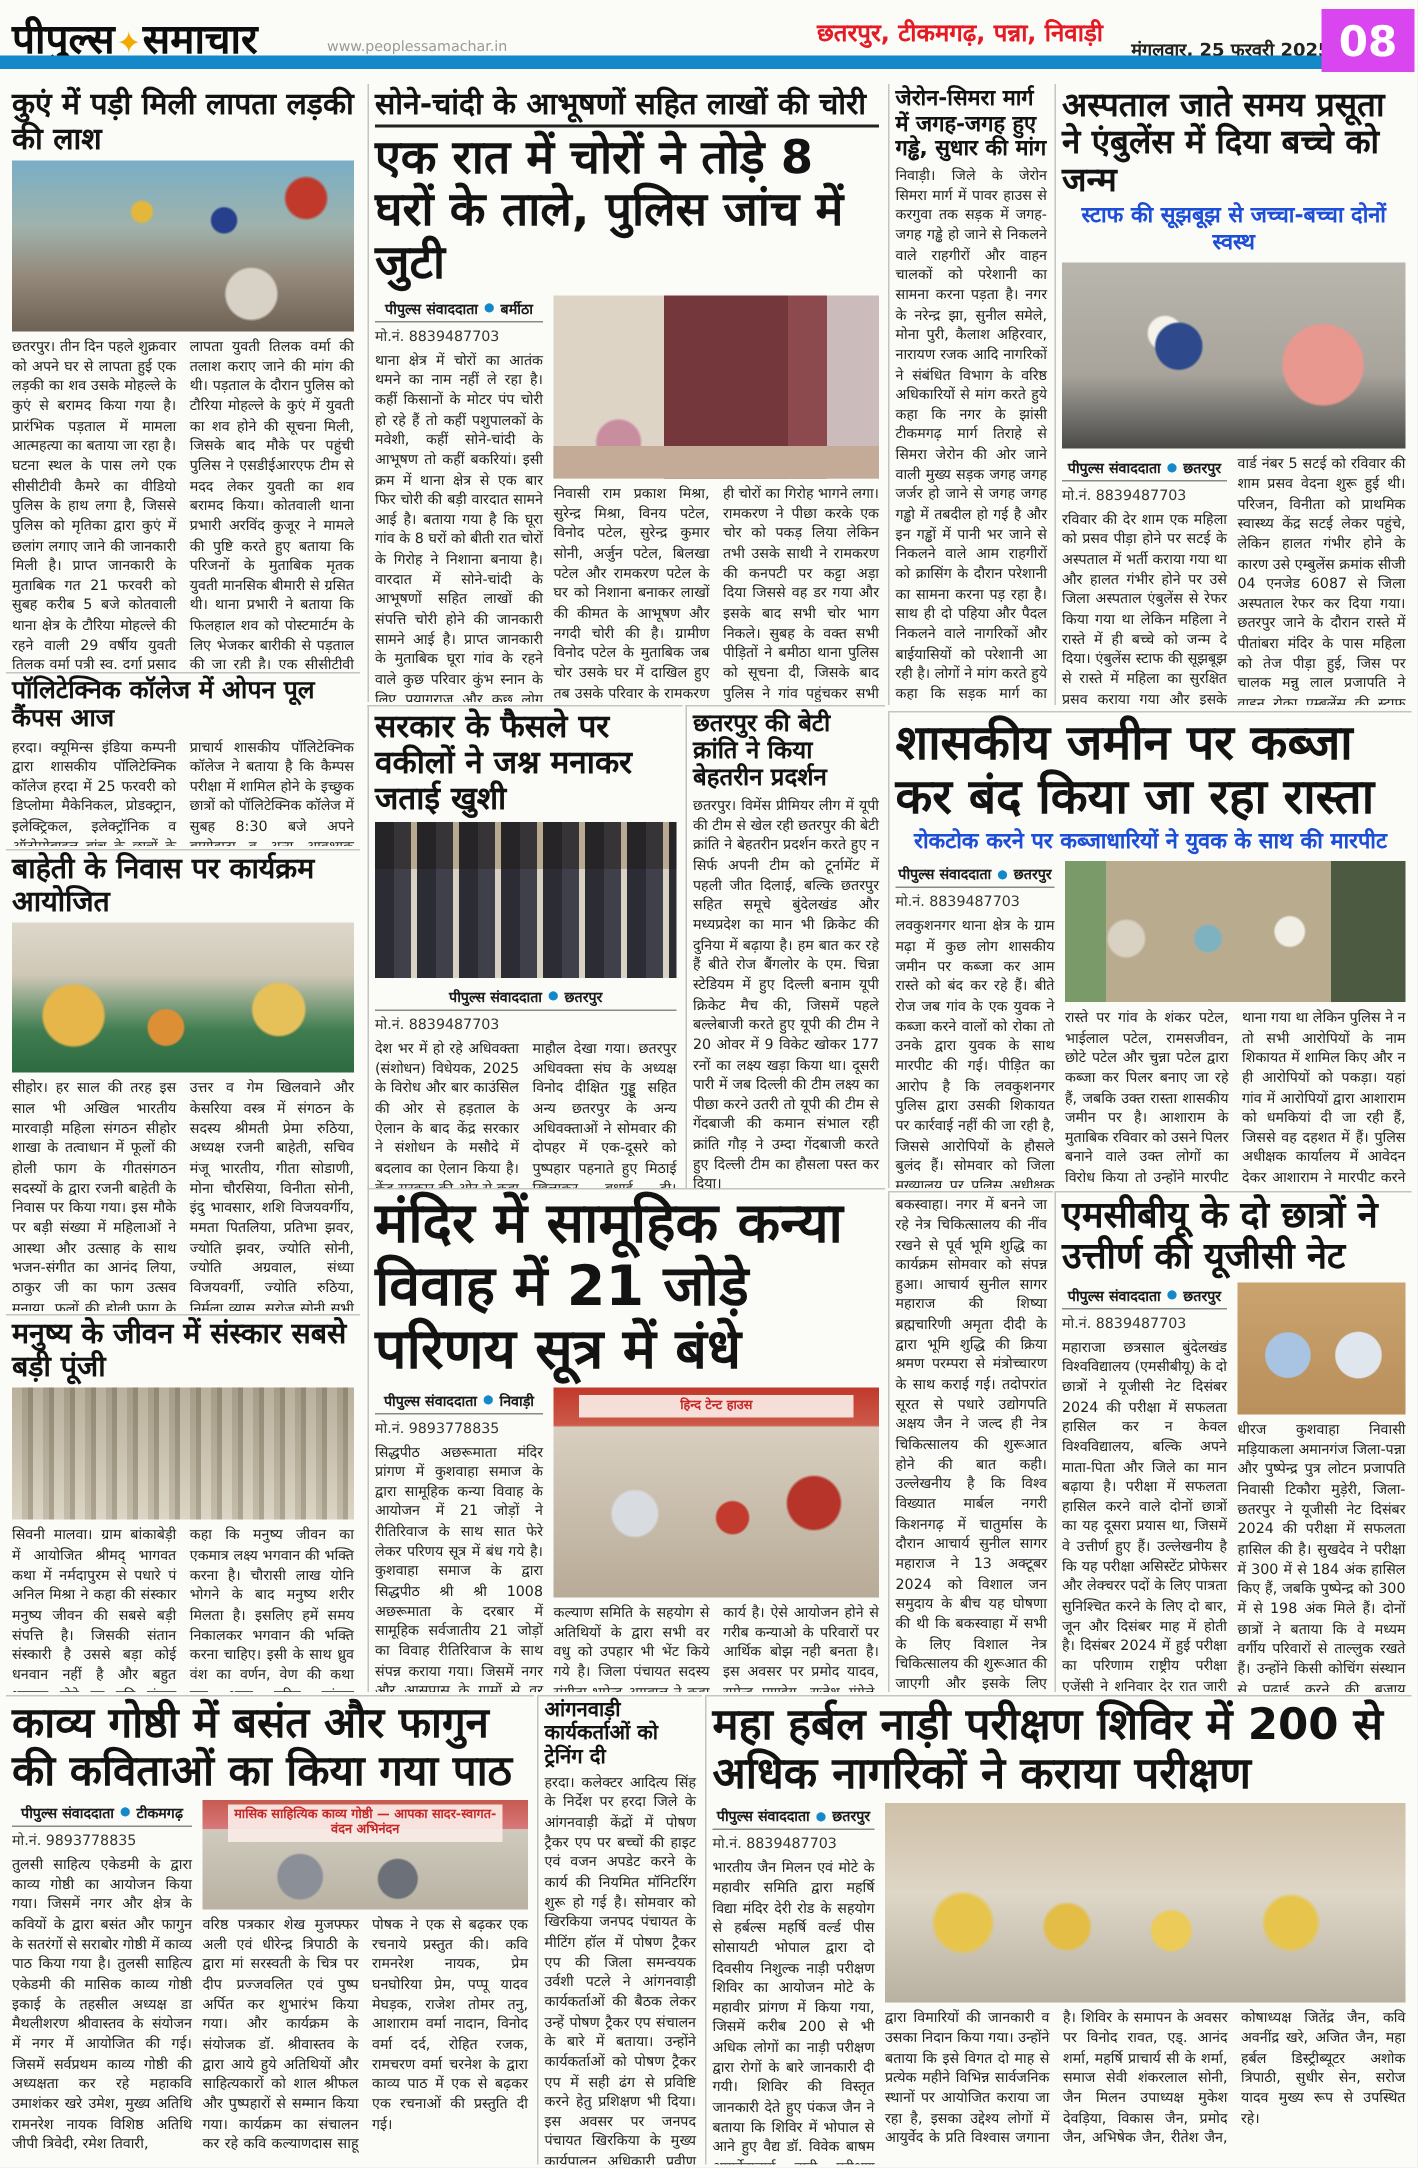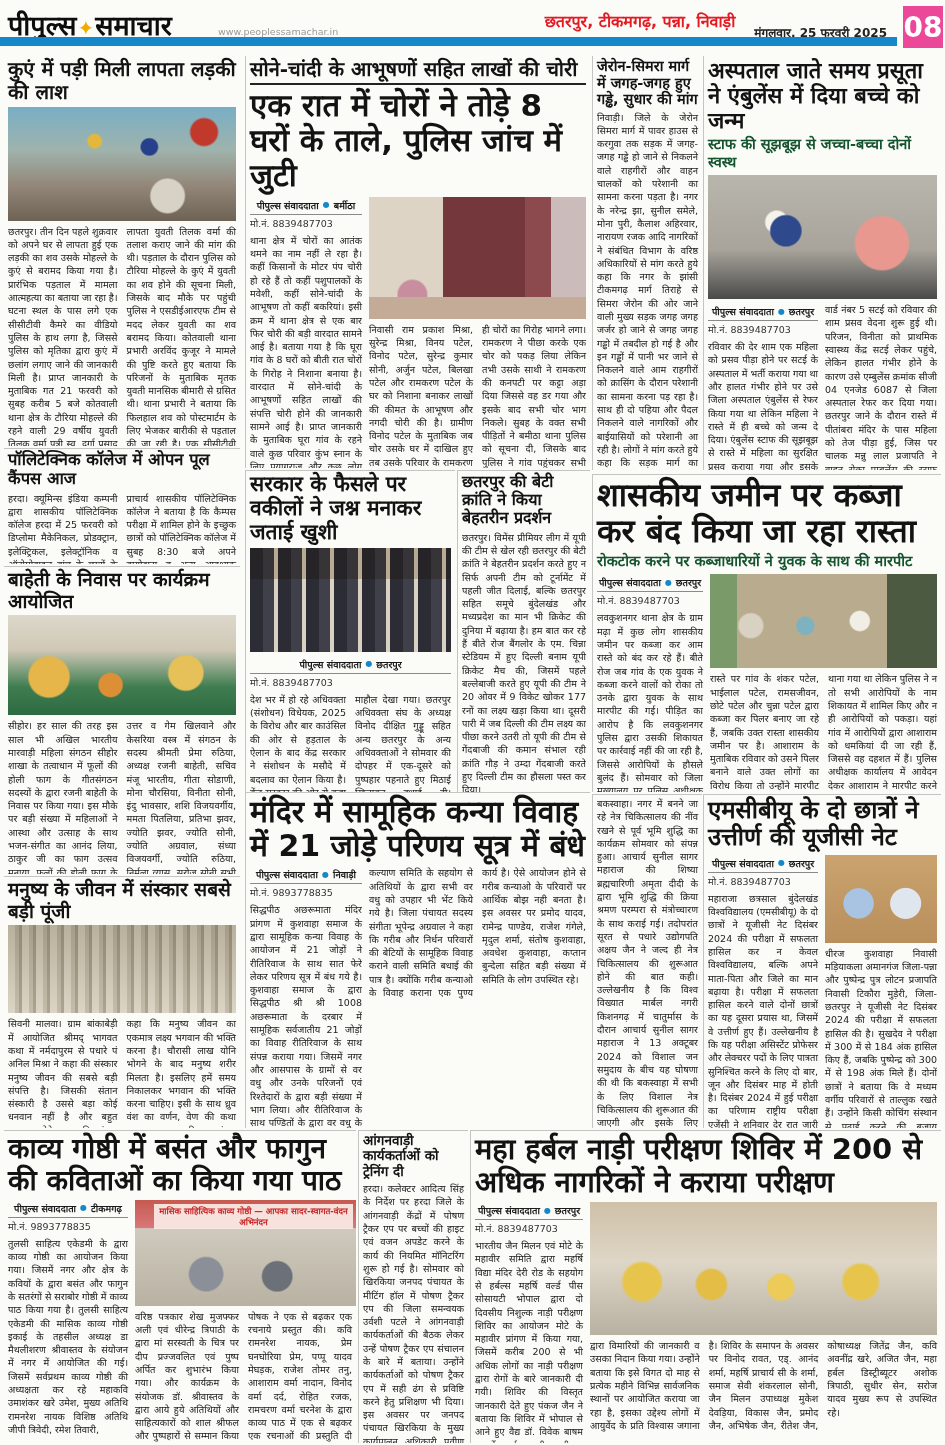--- a/index.html
+++ b/index.html
@@ -6,21 +6,21 @@
   #page{position:relative;width:945px;height:1445px;background:#fbfbf8;margin:0 auto;
         font-family:"DejaVu Sans","Liberation Sans",sans-serif;color:#1a1a1a;overflow:hidden;}
   
   #masthead{position:absolute;left:0;top:0;width:945px;height:52px;}
   .logo{position:absolute;left:8px;top:6px;font-size:27px;font-weight:bold;letter-spacing:0;color:#0d0d0d;white-space:nowrap;}
   .logo .logo-ico{color:#f2a900;font-size:20px;margin:0 1px;}
   .site-url{position:absolute;left:218px;top:26px;font-size:9.5px;color:#9a9a9a;}
   .edition{position:absolute;left:470px;top:10px;width:340px;text-align:center;font-size:16px;font-weight:bold;color:#e41b23;white-space:nowrap;}
   .issue-date{position:absolute;right:58px;top:24px;font-size:12px;font-weight:bold;color:#222;}
   .blue-bar{position:absolute;left:0;top:37px;width:897px;height:9px;background:#1488c8;}
-  .page-box{position:absolute;right:2px;top:6px;width:40px;height:42px;background:#ec4899;color:#fff;
+  .page-box{position:absolute;right:2px;top:6px;width:62px;height:42px;background:#d946ef;color:#fff;
             font-size:28px;font-weight:bold;display:flex;align-items:center;justify-content:center;}
   
   .art{position:absolute;box-sizing:border-box;overflow:hidden;padding:2px 4px;background:#fbfbf8;}
   .bl{border-left:1px solid #c4c4c0;}
   .bt{border-top:1px solid #c4c4c0;}
   .hl{font-weight:bold;color:#131313;line-height:1.14;margin:0 0 3px 0;}
   .body{font-size:9.5px;line-height:1.4;text-align:justify;color:#222;}
   .cols2{column-count:2;column-gap:9px;}
   .cols3{column-count:3;column-gap:9px;}
   .row{display:flex;gap:7px;align-items:flex-start;}
@@ -41,24 +41,24 @@
     radial-gradient(circle at 70% 78%, #d8d2c6 0 9%, transparent 10%),
     linear-gradient(180deg,#79aec6 0%,#9fb3ac 38%,#94887a 68%,#6e6254 100%);}
   .ph-baheti{height:100px;background:
     radial-gradient(circle at 18% 62%, #e7b64a 0 10%, transparent 11%),
     radial-gradient(circle at 45% 70%, #dd8f35 0 8%, transparent 9%),
     radial-gradient(circle at 78% 58%, #e6c159 0 9%, transparent 10%),
     linear-gradient(180deg,#ddd8cb 0%,#cfc8b6 35%,#3f7d50 72%,#2e6a41 100%);}
   .ph-sanskar{height:88px;background:
     repeating-linear-gradient(90deg,#eae6dc 0 7px,#d2ccbf 7px 11px,#b8b1a2 11px 14px),
     linear-gradient(180deg,#c9c3b5 0%,#efece4 100%);background-blend-mode:multiply;}
-  .ph-kavya{height:106px;background:
+  .ph-kavya{height:73px;background:
     radial-gradient(circle at 30% 70%, #8a8f98 0 9%, transparent 10%),
     radial-gradient(circle at 60% 72%, #6c7078 0 9%, transparent 10%),
-    linear-gradient(180deg,#c65a50 0%,#d9777a 26%,#cfcabd 27%,#b9b2a3 100%); padding-left: 20px;}
+    linear-gradient(180deg,#c65a50 0%,#d9777a 26%,#cfcabd 27%,#b9b2a3 100%);}
   .ph-theft{height:122px;background:
     linear-gradient(0deg,#c3ab97 0 18%, transparent 18%),
     radial-gradient(circle at 20% 80%, #c98da0 0 7%, transparent 8%),
     linear-gradient(90deg,#ded4c6 0 34%,#74383c 34% 72%,#8d4a4e 72% 84%,#cbb 84% 100%);}
   .ph-lawyers{height:104px;background:
     repeating-linear-gradient(90deg,#2c2c34 0 13px,#40404a 13px 24px,#d9d2c4 24px 28px),
     linear-gradient(180deg,#d9cfbe 0 30%, transparent 30%);background-blend-mode:multiply;}
   .ph-wedding{height:140px;background:
     radial-gradient(circle at 25% 60%, #d8dce0 0 8%, transparent 9%),
     radial-gradient(circle at 55% 62%, #c23b2e 0 7%, transparent 8%),
@@ -87,29 +87,29 @@
   
   #a1{left:4px;top:56px;width:236px;height:390px;}     #a1 .hl{font-size:20px;}
   #a2{left:4px;top:448px;width:236px;height:116px;}    #a2 .hl{font-size:16.5px;}
   #a3{left:4px;top:566px;width:236px;height:308px;}    #a3 .hl{font-size:19px;}
   #a4{left:4px;top:876px;width:236px;height:252px;}    #a4 .hl{font-size:19px;}
   #a5{left:4px;top:1130px;width:352px;height:313px;}   #a5 .hl{font-size:28px;}
   #a6{left:245px;top:56px;width:345px;height:412px;}   #a6 .kicker{font-size:20px;border-bottom:2px solid #222;padding-bottom:2px;}
                                                        #a6 .h-xl{font-size:31px;}
   #a7{left:245px;top:470px;width:210px;height:322px;}  #a7 .hl{font-size:21px;}
   #a8{left:457px;top:470px;width:133px;height:322px;}  #a8 .hl{font-size:16px;}
-  #a9{left:245px;top:792px;width:345px;height:336px;}  #a9 .hl{font-size:30px;}
+  #a9{left:245px;top:792px;width:345px;height:336px;}  #a9 .hl{font-size:37px;}
   #a10{left:358px;top:1130px;width:110px;height:313px;}#a10 .hl{font-size:13.5px;}
   #a11{left:470px;top:1130px;width:471px;height:313px;}#a11 .hl{font-size:29px;}
   #a12{left:592px;top:56px;width:110px;height:414px;}  #a12 .hl{font-size:14.5px;}
   #a13{left:703px;top:56px;width:238px;height:414px;}  #a13 .hl{font-size:22px;}
   #a14{left:592px;top:474px;width:349px;height:318px;} #a14 .hl{font-size:32px;}
   #a15{left:592px;top:794px;width:110px;height:334px;} #a15 .hl{font-size:14.5px;}
   #a16{left:703px;top:794px;width:238px;height:334px;} #a16 .hl{font-size:24px;}
-  .subhead{font-weight:bold;font-size:14.5px;color:#14532d;margin:0 0 4px 0;line-height:1.2;}
+  .subhead{font-weight:bold;font-size:14.5px;color:#1d4ed8;margin:0 0 4px 0;line-height:1.2;text-align:center;}
 </style>
 </head>
 <body>
 
 <div id="page">
 
   <header id="masthead">
     <div class="logo"><span>पीपुल्स</span><span class="logo-ico">✦</span><span>समाचार</span></div>
     <div class="site-url">www.peoplessamachar.in</div>
     <div class="edition">छतरपुर, टीकमगढ़, पन्ना, निवाड़ी</div>
@@ -205,20 +205,23 @@
       <div class="colL" style="width:112px;">
         <div class="byline">
             <span>पीपुल्स संवाददाता</span>
             <span class="dot">●</span>
             <span>निवाड़ी</span>
           </div>
         <div class="phone">मो.नं. 9893778835</div>
         <div class="body">सिद्धपीठ अछरूमाता मंदिर प्रांगण में कुशवाहा समाज के द्वारा सामूहिक कन्या विवाह के आयोजन में 21 जोड़ों ने रीतिरिवाज के साथ सात फेरे लेकर परिणय सूत्र में बंध गये है। कुशवाहा समाज के द्वारा सिद्धपीठ श्री श्री 1008 अछरूमाता के दरबार में सामूहिक सर्वजातीय 21 जोड़ों का विवाह रीतिरिवाज के साथ संपन्न कराया गया। जिसमें नगर और आसपास के ग्रामों से वर वधु और उनके परिजनों एवं रिश्तेदारों के द्वारा बड़ी संख्या में भाग लिया। और रीतिरिवाज के साथ पण्डितों के द्वारा वर वधु के सात फेरे लगवाकर विवाह की रस्में संपन्न कराई गई। धीरज जन</div>
       </div>
       <div class="colR">
+        <div class="ph ph-wedding">
+          <span class="banner">हिन्द टेन्ट हाउस</span>
+        </div>
         <div class="body cols2">कल्याण समिति के सहयोग से अतिथियों के द्वारा सभी वर वधु को उपहार भी भेंट किये गये है। जिला पंचायत सदस्य संगीता भूपेन्द्र अग्रवाल ने कहा कि गरीब और निर्धन परिवारों की बेटियों के सामूहिक विवाह कराने वाली समिति बधाई की पात्र है। क्योंकि गरीब कन्याओ के विवाह कराना एक पुण्य कार्य है। ऐसे आयोजन होने से गरीब कन्याओ के परिवारों पर आर्थिक बोझ नही बनता है। इस अवसर पर प्रमोद यादव, रामेन्द्र पाण्डेय, राजेश गंगेले, मृदुल शर्मा, संतोष कुशवाहा, अवधेश कुशवाहा, कप्तान बुन्देला सहित बड़ी संख्या में समिति के लोग उपस्थित रहे।</div>
       </div>
     </div>
   </article>
 
   <article id="a10" class="art bl bt">
     <h2 class="hl">आंगनवाड़ी कार्यकर्ताओं को ट्रेनिंग दी</h2>
     <div class="body">हरदा। कलेक्टर आदित्य सिंह के निर्देश पर हरदा जिले के आंगनवाड़ी केंद्रों में पोषण ट्रैकर एप पर बच्चों की हाइट एवं वजन अपडेट करने के कार्य की नियमित मॉनिटरिंग शुरू हो गई है। सोमवार को खिरकिया जनपद पंचायत के मीटिंग हॉल में पोषण ट्रैकर एप की जिला समन्वयक उर्वशी पटले ने आंगनवाड़ी कार्यकर्ताओं की बैठक लेकर उन्हें पोषण ट्रैकर एप संचालन के बारे में बताया। उन्होंने कार्यकर्ताओं को पोषण ट्रैकर एप में सही ढंग से प्रविष्टि करने हेतु प्रशिक्षण भी दिया। इस अवसर पर जनपद पंचायत खिरकिया के मुख्य कार्यपालन अधिकारी प्रवीण इवने, महिला एवं बाल विकास विभाग की परियोजना अधिकारी तथा सुपरवाइजर्स भी मौजूद थीं।</div>
   </article>
 

